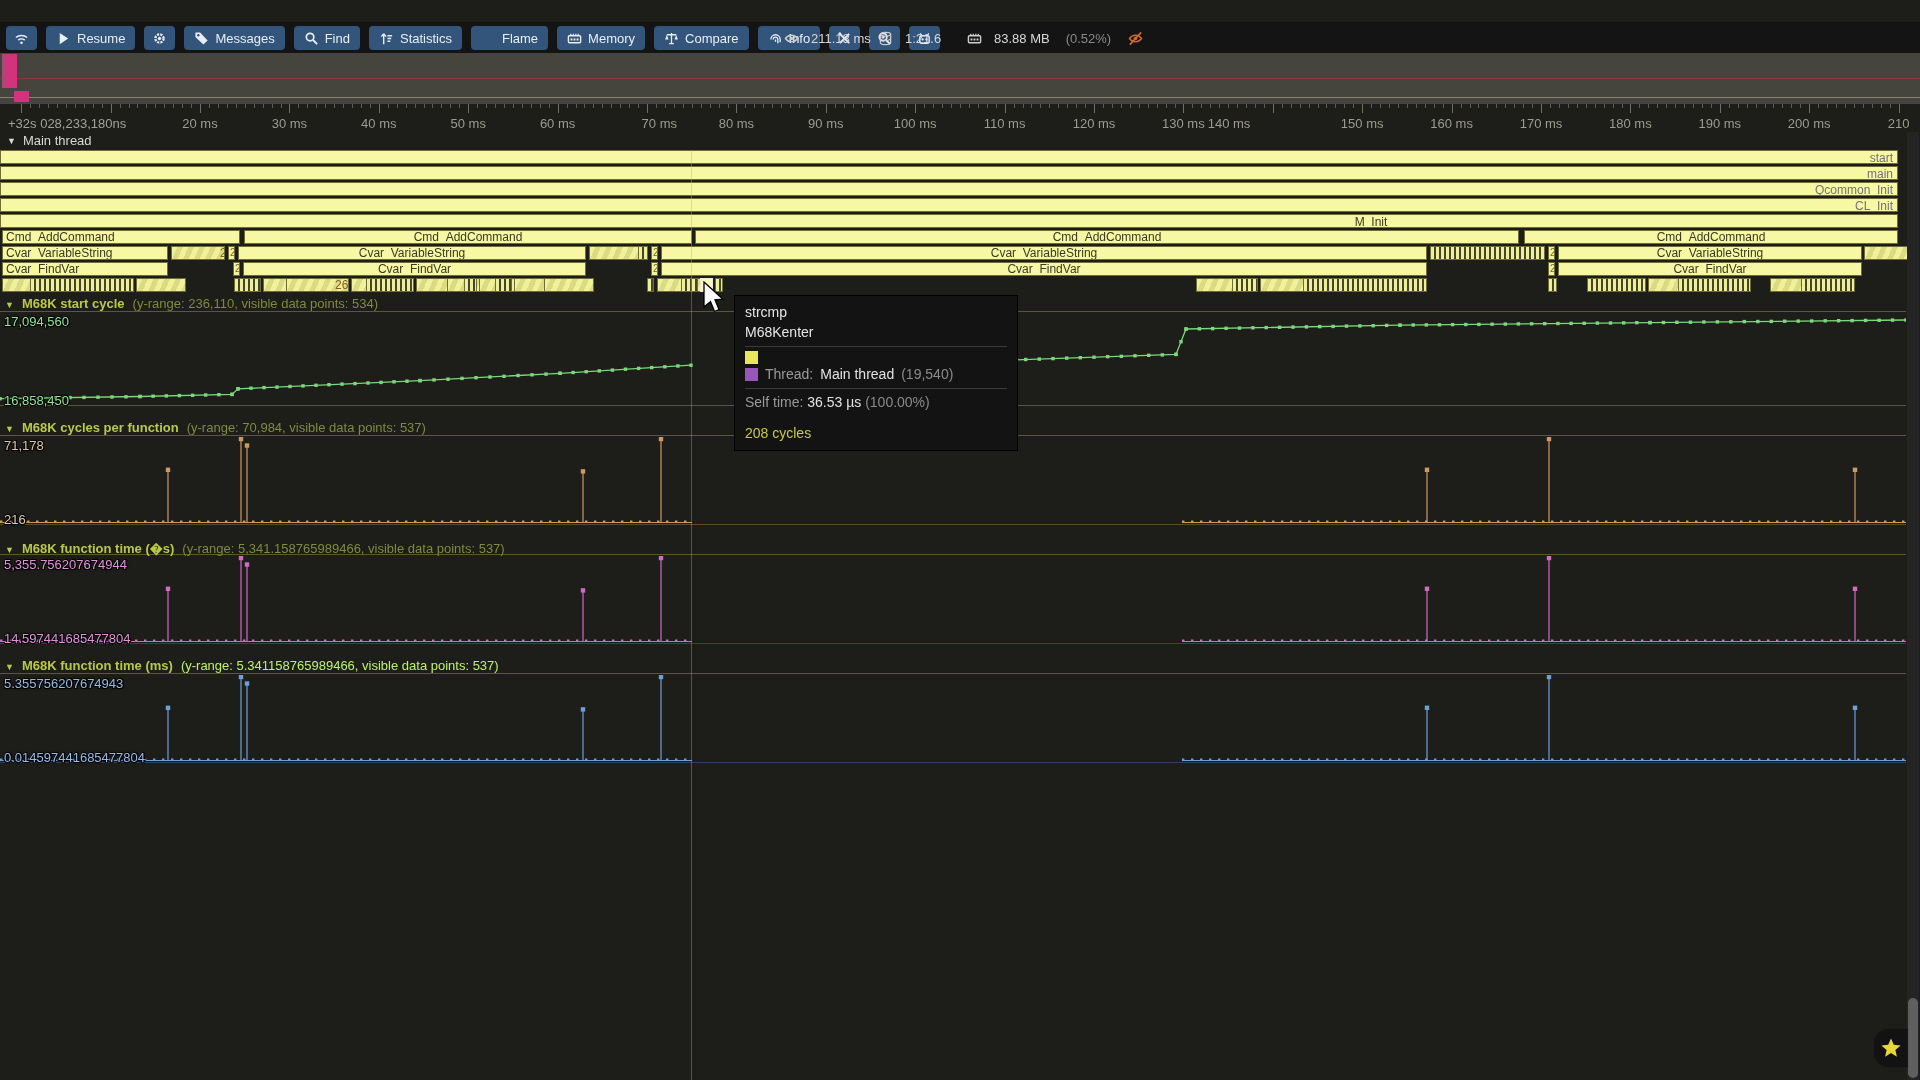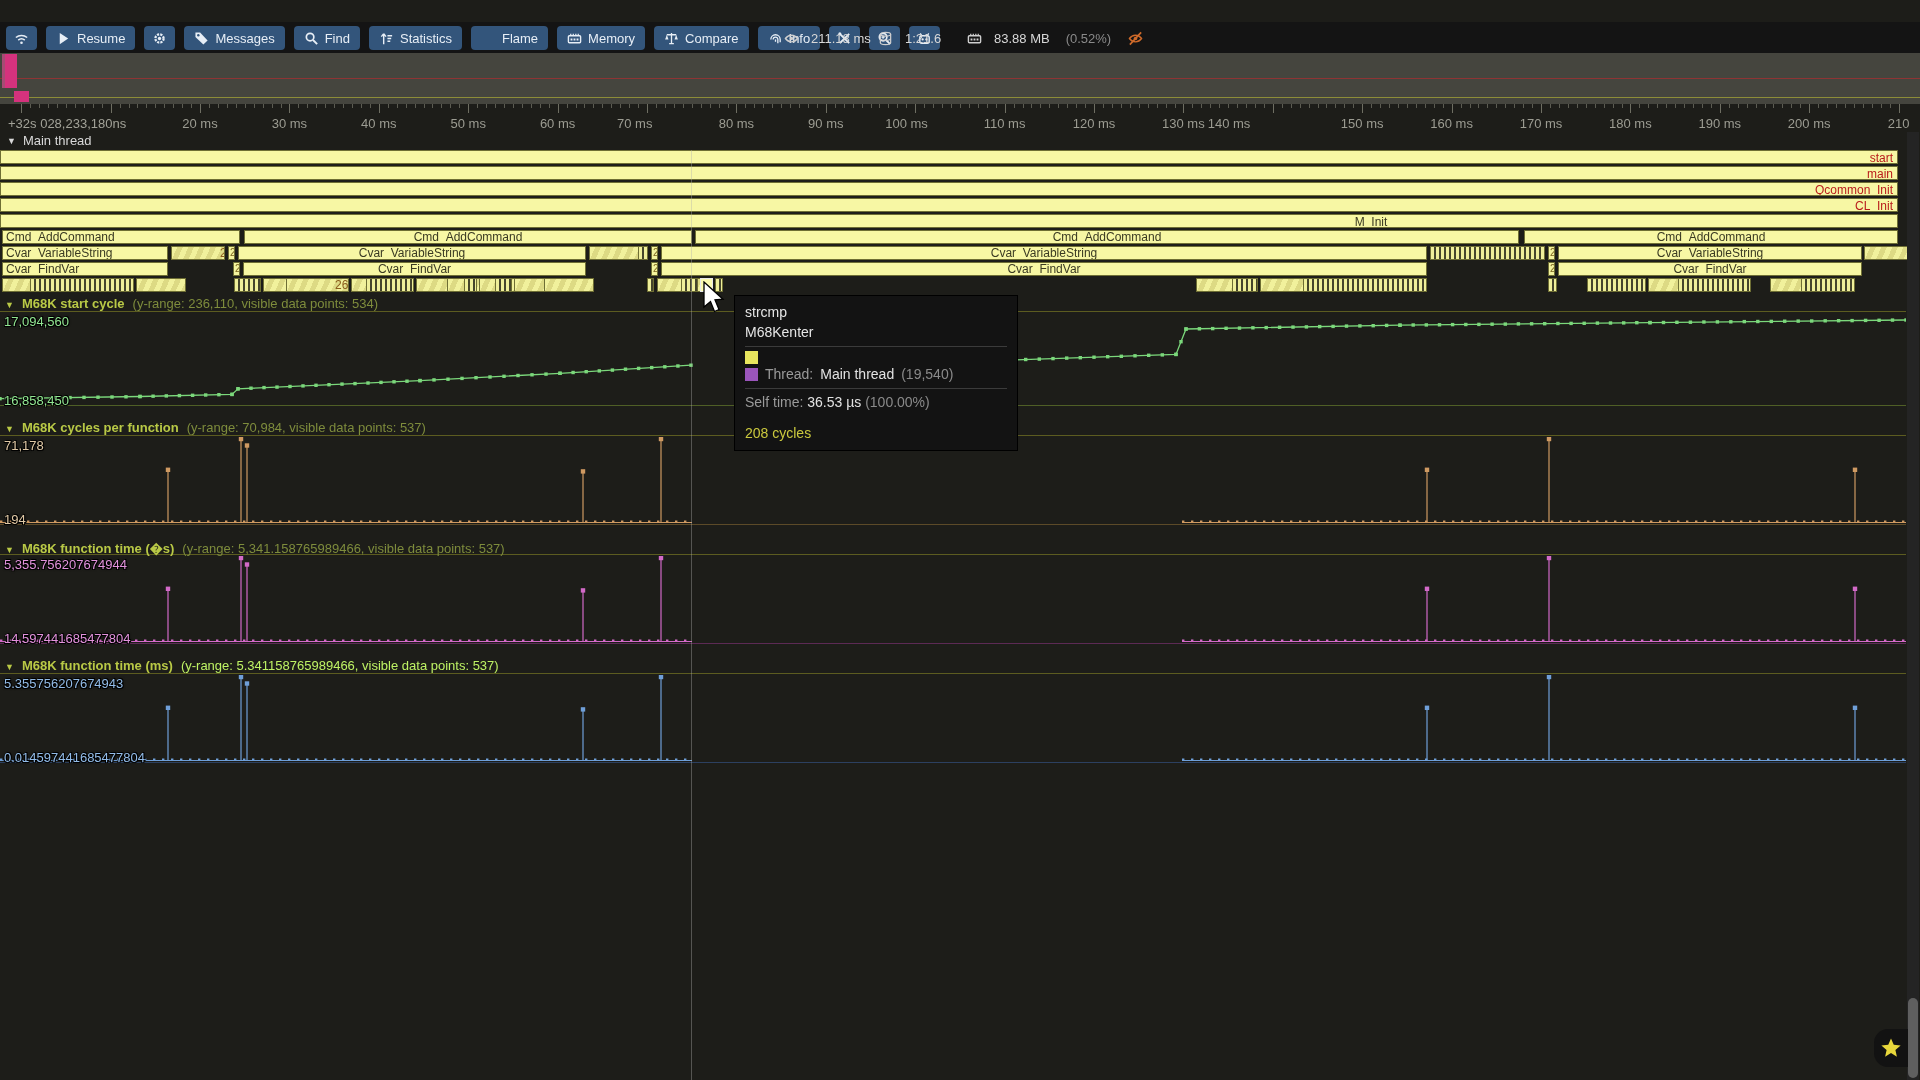--- a/index.html
+++ b/index.html
@@ -59,21 +59,21 @@
   .zseg { position:absolute; top:0; height:14px; border:1px solid #6e6e34; overflow:hidden;
           white-space:nowrap; font-size:12px; line-height:12px; text-align:center; }
   .zseg.zone    { background:#f7f7a4; color:#3a3a22; }
   .zseg.left    { text-align:left; padding-left:3px; }
   .zseg.group   { background:repeating-linear-gradient(115deg,#f1f19c 0 5px,#ddda84 5px 10px);
                   color:#8a5c1c;padding-left:48px; }
   .zseg.tiny    { background:#f4f49e; color:#7a641e; font-size:10px; line-height:11px;
                   text-align:left; padding-left:1px; }
   .zseg.stripes { background:repeating-linear-gradient(90deg,#efef9a 0 3px,#45452c 3px 5px); }
   .zseg.hl      { background:#fafab0; border-color:#e9e9e9; }
-  .zlabel-right { position:absolute; right:4px; top:1px; font-size:12px; color:#b91c1c; }
+  .zlabel-right { position:absolute; right:4px; top:1px; font-size:12px; color:#737373; }
   .zlabel-float { position:absolute; top:1px; font-size:12px; color:#3a3a22; }
 
   
   .plot-header { position:absolute; left:5px; display:flex; align-items:baseline; gap:8px;
                  font-size:13px; z-index:3; }
   .plot-header .tri { font-size:9px; }
   .plot-header .pname { font-weight:bold; }
   .plot-underline { position:absolute; left:0; width:1906px; height:1px; background:#5c5c20; z-index:2; }
   .plot-bottomline { position:absolute; left:0; width:1906px; height:1px; z-index:2; }
   .plot-area { position:absolute; left:0; width:1906px; z-index:1; }
@@ -493,24 +493,24 @@
         <div class="tick" style="left:1889.7px;height:4px"></div>
         <div class="tick major" style="left:1898.6px;height:9px"></div>
       </div>
     <span class="axis-origin">+32s 028,233,180ns</span>
     <div id="axis-labels">
         <div class="axis-label" style="left:170px;width:60px;text-align:center">20 ms</div>
         <div class="axis-label" style="left:259.40000000000003px;width:60px;text-align:center">30 ms</div>
         <div class="axis-label" style="left:348.8px;width:60px;text-align:center">40 ms</div>
         <div class="axis-label" style="left:438.2px;width:60px;text-align:center">50 ms</div>
         <div class="axis-label" style="left:527.6000000000001px;width:60px;text-align:center">60 ms</div>
-        <div class="axis-label" style="left:617.0000000000001px;width:60px;text-align:left">70 ms</div>
+        <div class="axis-label" style="left:617.0000000000001px;width:60px;text-align:right">70 ms</div>
         <div class="axis-label" style="left:706.4000000000001px;width:60px;text-align:center">80 ms</div>
         <div class="axis-label" style="left:795.8000000000001px;width:60px;text-align:center">90 ms</div>
-        <div class="axis-label" style="left:885.2px;width:60px;">100 ms</div>
+        <div class="axis-label" style="left:885.2px;width:60px;text-align:center">100 ms</div>
         <div class="axis-label" style="left:974.6000000000001px;width:60px;text-align:center">110 ms</div>
         <div class="axis-label" style="left:1064.0000000000002px;width:60px;text-align:center">120 ms</div>
         <div class="axis-label" style="left:1153.4px;width:60px;text-align:center">130 ms</div>
         <div class="axis-label" style="left:1199px;width:60px;text-align:center">140 ms</div>
         <div class="axis-label" style="left:1332.2px;width:60px;text-align:center">150 ms</div>
         <div class="axis-label" style="left:1421.6000000000001px;width:60px;text-align:center">160 ms</div>
         <div class="axis-label" style="left:1511.0000000000002px;width:60px;text-align:center">170 ms</div>
         <div class="axis-label" style="left:1600.4px;width:60px;text-align:center">180 ms</div>
         <div class="axis-label" style="left:1689.8000000000002px;width:60px;text-align:center">190 ms</div>
         <div class="axis-label" style="left:1779.2px;width:60px;text-align:center">200 ms</div>
@@ -760,21 +760,21 @@
         <div class="plot-bottomline" style="top:405px;background:#4f5f26"></div>
       </div>
       <div>
         <div class="plot-underline" style="top:435px"></div>
         <div class="plot-header" style="top:420px">
           <span class="tri" style="color:#b9c946">▼</span>
           <span class="pname" style="color:#b9c946">M68K cycles per function</span>
           <span style="color:#7e8c3c">(y-range: 70,984, visible data points: 537)</span>
         </div>
         <div class="plot-vlabel" style="top:438px;color:#e0c9a6">71,178</div>
-        <div class="plot-vlabel" style="top:512px;color:#e0c9a6">194</div>
+        <div class="plot-vlabel" style="top:512px;color:#e0c9a6">216</div>
         <div class="plot-area" style="top:437px;height:87px"><svg width="1906" height="87">
             <line x1="0" y1="85.5" x2="692" y2="85.5" stroke="#cf9a62" stroke-width="1"></line>
             <rect x="0" y="83.5" width="2.4" height="2.4" fill="#cf9a62"></rect>
             <rect x="9" y="83.5" width="2.4" height="2.4" fill="#cf9a62"></rect>
             <rect x="18" y="83.5" width="2.4" height="2.4" fill="#cf9a62"></rect>
             <rect x="27" y="83.5" width="2.4" height="2.4" fill="#cf9a62"></rect>
             <rect x="36" y="83.5" width="2.4" height="2.4" fill="#cf9a62"></rect>
             <rect x="45" y="83.5" width="2.4" height="2.4" fill="#cf9a62"></rect>
             <rect x="54" y="83.5" width="2.4" height="2.4" fill="#cf9a62"></rect>
             <rect x="63" y="83.5" width="2.4" height="2.4" fill="#cf9a62"></rect>

